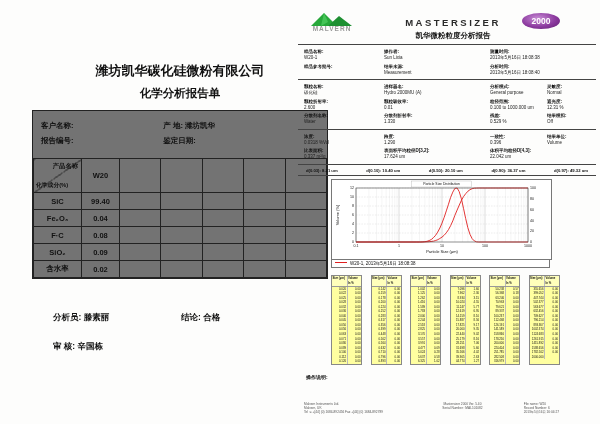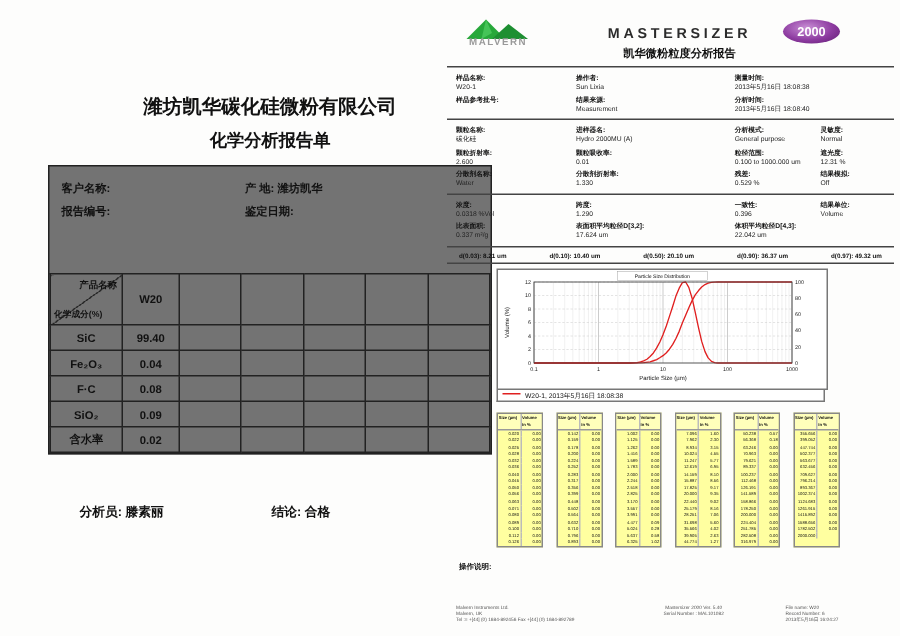--- a/index.html
+++ b/index.html
@@ -8,21 +8,21 @@
 
   
   .left-doc{position:absolute;left:32px;top:62px;width:296px;}
   .ld-title{font-size:13px;font-weight:bold;text-align:center;margin:0;}
   .ld-sub{font-size:11.5px;font-weight:bold;text-align:center;margin:6px 0 0 0;}
   .ld-box{margin-top:9px;border:1.3px solid #222;background:#737373;}
   .ld-meta{height:40px;padding:7px 8px 0 8px;font-size:7.5px;font-weight:bold;}
   .meta-row{display:flex;height:15px;align-items:center;}
   .m-l{width:44%;}
   .m-r{width:56%;}
-  table.ld-grid{width:100%;border-collapse:collapse;font-size:7.5px;font-weight:bold;table-layout:fixed;margin-top:24px;}
+  table.ld-grid{width:100%;border-collapse:collapse;font-size:7.5px;font-weight:bold;table-layout:fixed;}
   table.ld-grid td{border:1px solid #222;text-align:center;height:16px;padding:0;}
   table.ld-grid tr.prod-row td{height:33px;}
   td.diag{position:relative;background:linear-gradient(to bottom right,transparent 49.3%,#222 49.3%,#222 50.7%,transparent 50.7%);}
   .d-top{position:absolute;top:3px;right:3px;font-size:6.3px;}
   .d-bot{position:absolute;bottom:2px;left:2px;font-size:5.8px;}
   .ld-sign{margin-top:33px;padding-left:21px;font-size:8.5px;font-weight:bold;}
   .sign-row1{display:flex;gap:20px;}
   .sign-analyst{width:108px;}
   .sign-row2{margin-top:17px;}
 
@@ -153,20 +153,23 @@
               <td></td>
             </tr>
           </tbody>
       </table>
     </div>
 
     <div class="ld-sign">
       <div class="sign-row1">
         <span class="sign-analyst"><span>分析员:</span>&nbsp;<span>滕素丽</span></span>
         <span><span>结论:</span>&nbsp;<span>合格</span></span>
+      </div>
+      <div class="sign-row2">
+        <span>审    核:</span>&nbsp;<span>辛国栋</span>
       </div>
     </div>
   </section>
 
   <section class="right-doc">
     <div class="brand-row">
       <div class="malvern-logo">
         <svg width="50" height="15" viewBox="0 0 50 15">
           <polygon points="4,15 17,2 30,15" fill="#27a83a"></polygon>
           <polygon points="21,15 32,5 45,15" fill="#1d8f31"></polygon>

